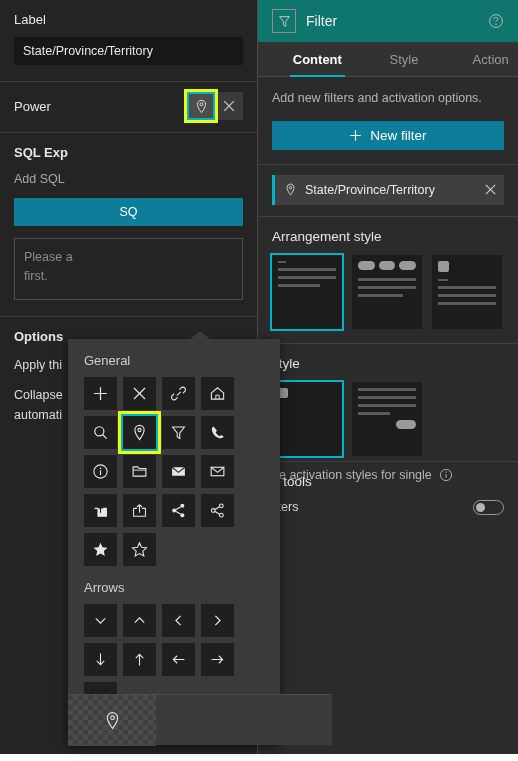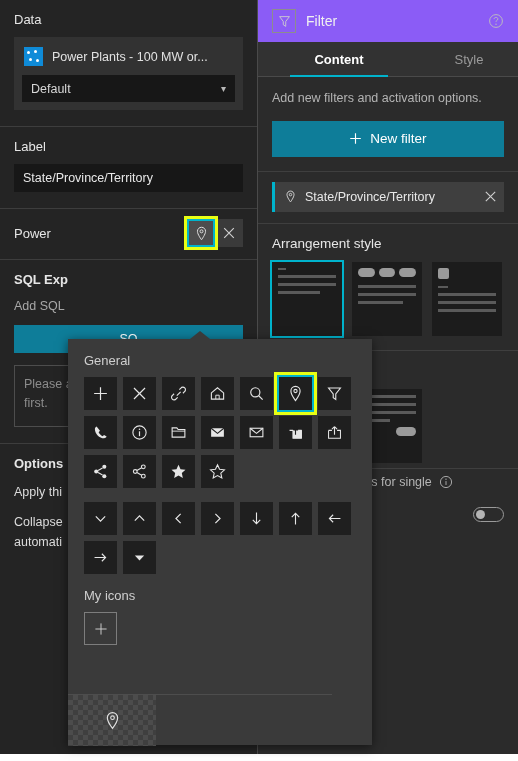--- a/index.html
+++ b/index.html
@@ -71,40 +71,40 @@
     border: 1px solid #4d4d4d; margin-top: 12px; padding: 9px;
     color: #8c8c8c; font-size: 12.5px; line-height: 1.5; min-height: 62px;
   }
   .opt-line { color: #dcdcdc; font-size: 12.5px; margin-top: 12px; line-height: 1.45; }
 
   
   .right-panel {
     position: absolute; left: 258px; top: 0; width: 260px; height: 754px;
     background: #2b2b2b;
   }
-  .rp-header { height: 42px; display: flex; align-items: center; padding: 0 14px; gap: 10px; background: #8b5cf6; }
+  .rp-header { height: 42px; display: flex; align-items: center; padding: 0 14px; gap: 10px; background: #0f766e; }
   .filter-glyph {
     width: 24px; height: 24px; border: 1px solid #8d8d8d; display: flex;
     align-items: center; justify-content: center;
   }
   .rp-title { color: #f0f0f0; font-size: 14px; flex: 1; }
   .help-icon { color: #c0c0c0; cursor: pointer; display: flex; }
   .tabs { display: flex; background: #323232; height: 35px; border-bottom: 1px solid #4a4a4a; }
   .tab {
     flex: 1; display: flex; align-items: center; justify-content: center;
     font-size: 13px; color: #9a9a9a; cursor: pointer; position: relative; margin-left: 32px;
   }
   .tab.active { color: #ffffff; font-weight: bold; }
   .tab.active::after {
     content: ""; position: absolute; left: 0; right: 0; bottom: -1px; height: 2px; background: #00b3cc;
   }
   .rp-sec { padding: 12px 14px 14px 14px; border-bottom: 1px solid #3f3f3f; }
   .rp-desc { color: #b4b4b4; font-size: 12.5px; line-height: 1.5; }
   .new-filter-btn {
-    background: #0e7d99; color: #fff; height: 36px; margin-top: 13px;
+    background: #0e7d99; color: #fff; height: 29px; margin-top: 13px;
     display: flex; align-items: center; justify-content: center; gap: 8px;
     font-size: 13.5px; cursor: pointer;
   }
   .chip {
     background: #3f3f3f; height: 30px; display: flex; align-items: center;
     border-left: 3px solid #00b3cc; padding: 0 6px 0 9px; gap: 8px; cursor: pointer;
   }
   .chip-label { color: #e8e8e8; font-size: 12.5px; flex: 1; }
   .rp-h { color: #e6e6e6; font-size: 13.5px; margin-bottom: 11px; }
   .thumbs { display: flex; gap: 10px; }
@@ -119,21 +119,21 @@
     background: #2b2b2b; position: relative; cursor: pointer;
   }
   .toggle::after {
     content: ""; position: absolute; left: 2px; top: 2px; width: 9px; height: 9px;
     border-radius: 50%; background: #b4b4b4;
   }
   .info-i { display: inline-flex; vertical-align: middle; margin-left: 4px; }
 
   
   .popup {
-    position: absolute; left: 68px; top: 339px; width: 304px; height: 406px;
+    position: absolute; left: 68px; top: 339px; width: 212px; height: 406px;
     background: #3a3a3a; box-shadow: 0 2px 10px rgba(0,0,0,.55); z-index: 50;
   }
   .popup-arrow {
     position: absolute; left: 122px; top: -8px; width: 0; height: 0;
     border-left: 10px solid transparent; border-right: 10px solid transparent;
     border-bottom: 8px solid #3a3a3a;
   }
   .popup-body { padding: 14px 16px 0 16px; height: 355px; overflow: hidden; }
   .grp-title { color: #cfcfcf; font-size: 13px; margin-bottom: 9px; }
   .grid { display: flex; flex-wrap: wrap; gap: 6px; margin-bottom: 14px; }
@@ -161,38 +161,20 @@
   svg { display: block; }
 </style>
 </head>
 <body>
 
 <div id="root" data-name="app-root">
 
   <div class="left-panel" data-name="create-filter-panel">
 
 
-    <div class="section" data-name="data-section">
-      <div class="sec-label" data-name="data-section-label">Data</div>
-      <div class="data-card" data-name="data-card">
-        <div class="data-row" data-name="layer-row">
-          <div class="layer-icon" data-name="point-layer-icon">
-              <i></i>
-              <i></i>
-              <i></i>
-              <i></i>
-            </div>
-          <div class="data-name" data-name="layer-name">Power Plants - 100 MW or...</div>
-        </div>
-        <div class="select-box" data-name="view-select">
-          <span data-name="view-select-value">Default</span>
-          <span class="chev" data-name="chevron-down-icon">▾</span>
-        </div>
-      </div>
-    </div>
 
     <div class="section" data-name="label-section">
       <div class="sec-label" data-name="label-section-label">Label</div>
       <div class="text-input" data-name="label-input">
         <span data-name="label-input-value">State/Province/Territory</span>
       </div>
     </div>
 
     <div class="section" data-name="icon-section" style="padding-bottom:12px;">
       <div class="icon-row" data-name="icon-row">
@@ -245,20 +227,21 @@
             <circle cx="10" cy="10" r="8" fill="none" stroke="#bdbdbd" stroke-width="1.2"></circle>
             <path d="M7.6 7.6c0-1.3 1-2.1 2.4-2.1s2.3.8 2.3 2c0 1.9-2.3 1.7-2.3 3.4" fill="none" stroke="#bdbdbd" stroke-width="1.2"></path>
             <circle cx="10" cy="14" r="0.85" fill="#bdbdbd"></circle>
           </svg>
       </div>
     </div>
 
     <div class="tabs" data-name="settings-tabs">
       <div class="tab active" data-name="tab-content">Content</div>
       <div class="tab" data-name="tab-style">Style</div>
+      <div class="tab" data-name="tab-action">Action</div>
     </div>
 
     <div class="rp-sec" data-name="filters-section">
       <div class="rp-desc" data-name="filters-description">Add new filters and activation options.</div>
       <div class="new-filter-btn" data-name="new-filter-button">
         <svg width="13" height="13" viewBox="0 0 16 16" data-name="plus-icon">
             <path d="M8 1.5 V14.5 M1.5 8 H14.5" stroke="#ffffff" stroke-width="1.4"></path>
           </svg>
         <span data-name="new-filter-label">New filter</span>
       </div>
@@ -453,20 +436,21 @@
               <path d="M10 2 L12.4 7.3 L18.2 8 L13.9 11.9 L15.1 17.6 L10 14.7 L4.9 17.6 L6.1 11.9 L1.8 8 L7.6 7.3 Z" fill="#e6e6e6"></path>
             </svg>
           </div>
         <div class="gi" data-name="star-outline-icon">
             <svg width="17" height="17" viewBox="0 0 20 20">
               <path d="M10 2 L12.4 7.3 L18.2 8 L13.9 11.9 L15.1 17.6 L10 14.7 L4.9 17.6 L6.1 11.9 L1.8 8 L7.6 7.3 Z" fill="none" stroke="#e6e6e6" stroke-width="1.25"></path>
             </svg>
           </div>
       </div>
 
+      <div class="grp-title" data-name="arrows-group-title">Arrows</div>
       <div class="grid" data-name="arrows-icon-grid">
         <div class="gi" data-name="chevron-down-icon">
             <svg width="17" height="17" viewBox="0 0 20 20">
               <path d="M4.5 7.5 L10 13 L15.5 7.5" fill="none" stroke="#e6e6e6" stroke-width="1.4"></path>
             </svg>
           </div>
         <div class="gi" data-name="chevron-up-icon">
             <svg width="17" height="17" viewBox="0 0 20 20">
               <path d="M4.5 12.5 L10 7 L15.5 12.5" fill="none" stroke="#e6e6e6" stroke-width="1.4"></path>
             </svg>

